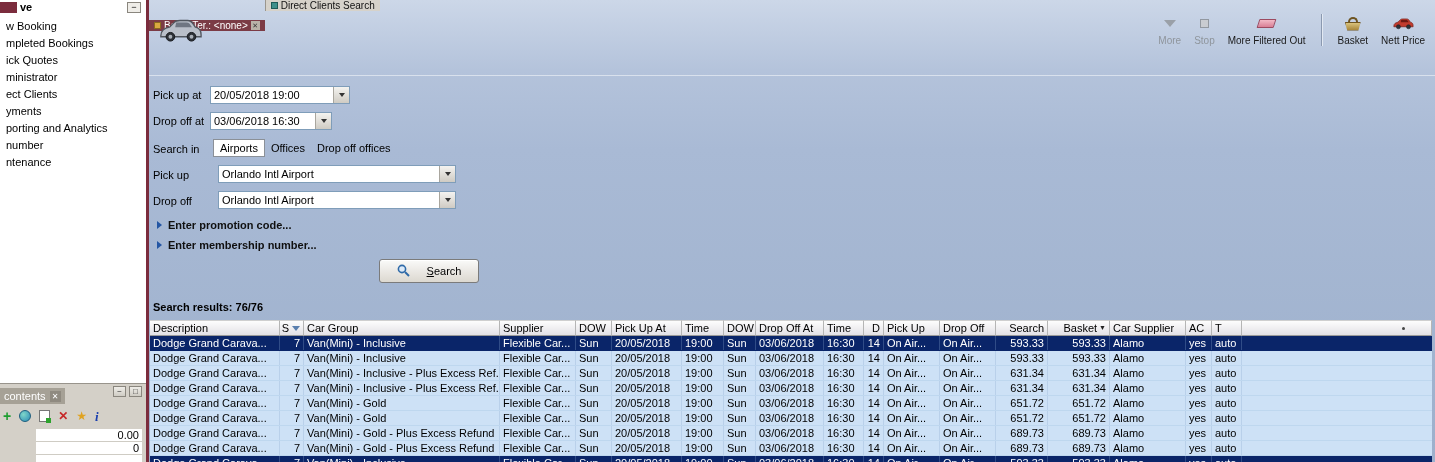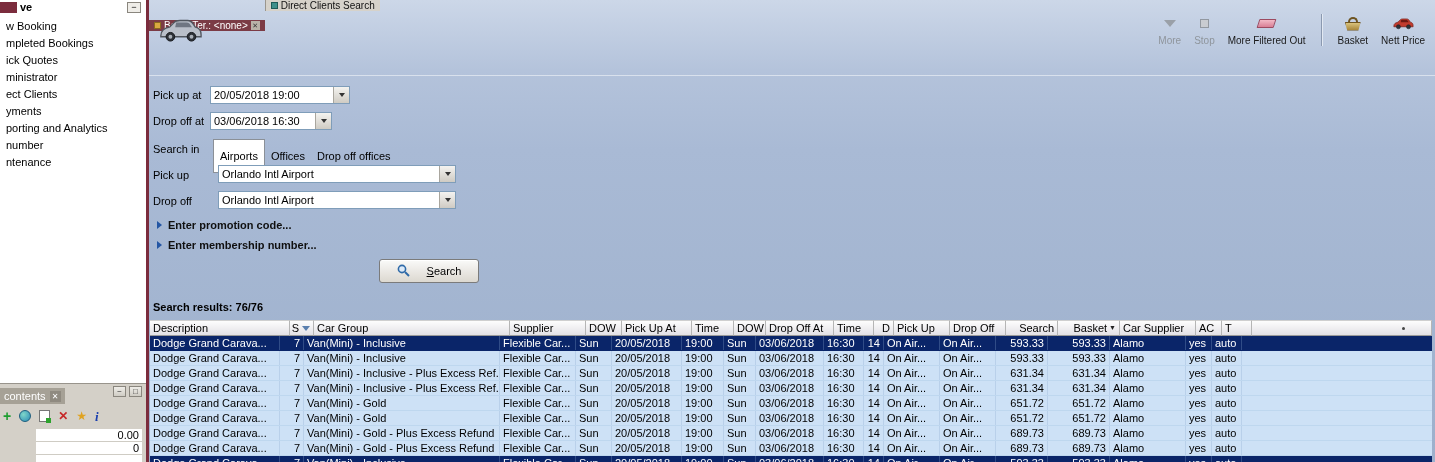--- a/index.html
+++ b/index.html
@@ -66,21 +66,21 @@
   .tool-sep { width: 2px; height: 32px; border-left: 1px solid #8b99b0; border-right: 1px solid #e2e9f2; margin: 0 2px; align-self: center; }
 
   
   .flabel { position: absolute; font-size: 11px; color: #000; white-space: nowrap; }
   .combo { position: absolute; background: #fff; border: 1px solid #7f9db9; height: 18px; display: flex; align-items: stretch; }
   .combo-text { flex: 1; font-size: 11px; line-height: 16px; padding: 0 3px; white-space: nowrap; overflow: hidden; }
   .combo-btn { width: 16px; background: linear-gradient(#f4f3f0, #cfcbc3); border-left: 1px solid #a9a69e; display: flex; align-items: center; justify-content: center; cursor: default; }
   .combo-arrow { width: 0; height: 0; border-left: 3px solid transparent; border-right: 3px solid transparent; border-top: 4px solid #333; }
 
   .searchin { position: absolute; left: 64px; top: 139px; display: flex; align-items: center; }
-  .si-tab { font-size: 11px; padding: 10px 6px; cursor: default; white-space: nowrap; }
+  .si-tab { font-size: 11px; padding: 2px 6px; cursor: default; white-space: nowrap; }
   .si-tab.active { background: #fff; border: 1px solid #8b9097; }
 
   .expander { position: absolute; display: flex; align-items: center; gap: 6px; cursor: default; }
   .exp-arrow { width: 0; height: 0; border-top: 4px solid transparent; border-bottom: 4px solid transparent; border-left: 5px solid #2456a4; }
   .exp-text { font-size: 11px; font-weight: bold; color: #101010; }
 
   .search-btn { position: absolute; left: 230px; top: 259px; width: 100px; height: 24px; border: 1px solid #7b7b7b; border-radius: 3px;
                 background: linear-gradient(#fafaf9, #dcd8d0); display: flex; align-items: center; justify-content: center; gap: 17px;
                 font-size: 11px; cursor: default; box-shadow: inset 0 1px 0 #fff; }
   .accel { text-decoration: underline; }
@@ -276,21 +276,21 @@
           <line x1="8" y1="8" x2="12" y2="12" stroke="#2f6aa8" stroke-width="2"></line>
         </svg>
       </span>
       <span><span class="accel">S</span><span>earch</span></span>
     </div>
 
     <div class="results-summary">Search results: 76/76</div>
 
     <div class="table">
       <div class="thead">
-          <div class="th" style="width: 140px;">
+          <div class="th" style="width: 130px;">
             <span>Description</span>
           </div>
           <div class="th r" style="width: 24px;">
             <span>S</span>
             <span class="funnel"></span>
           </div>
           <div class="th" style="width: 196px;">
             <span>Car Group</span>
           </div>
           <div class="th" style="width: 76px;">

